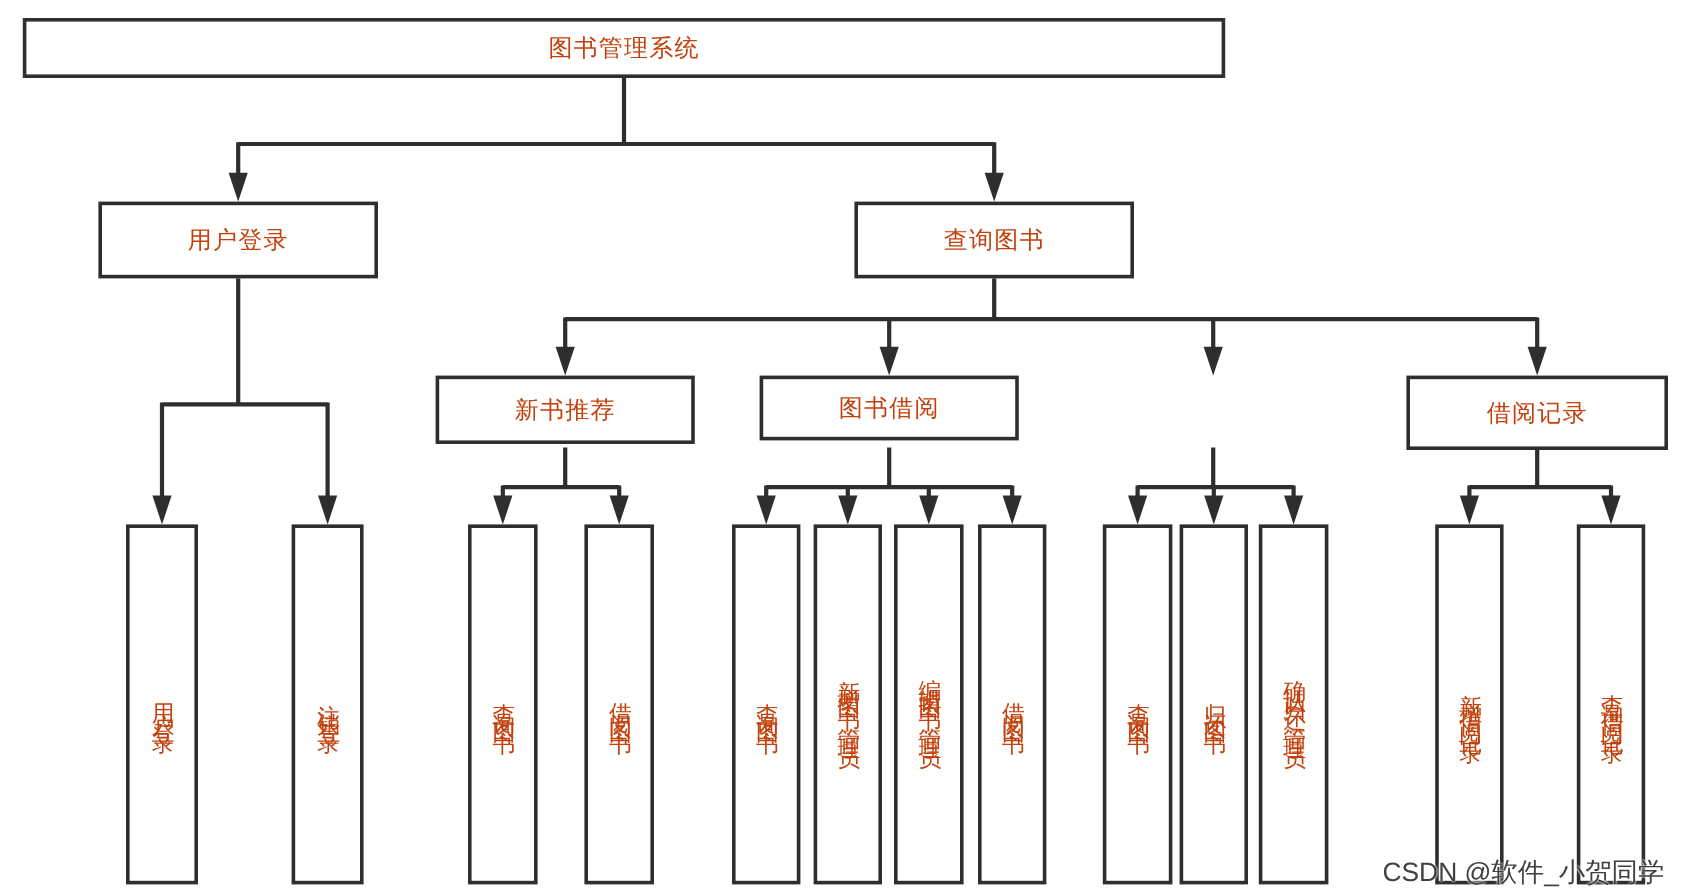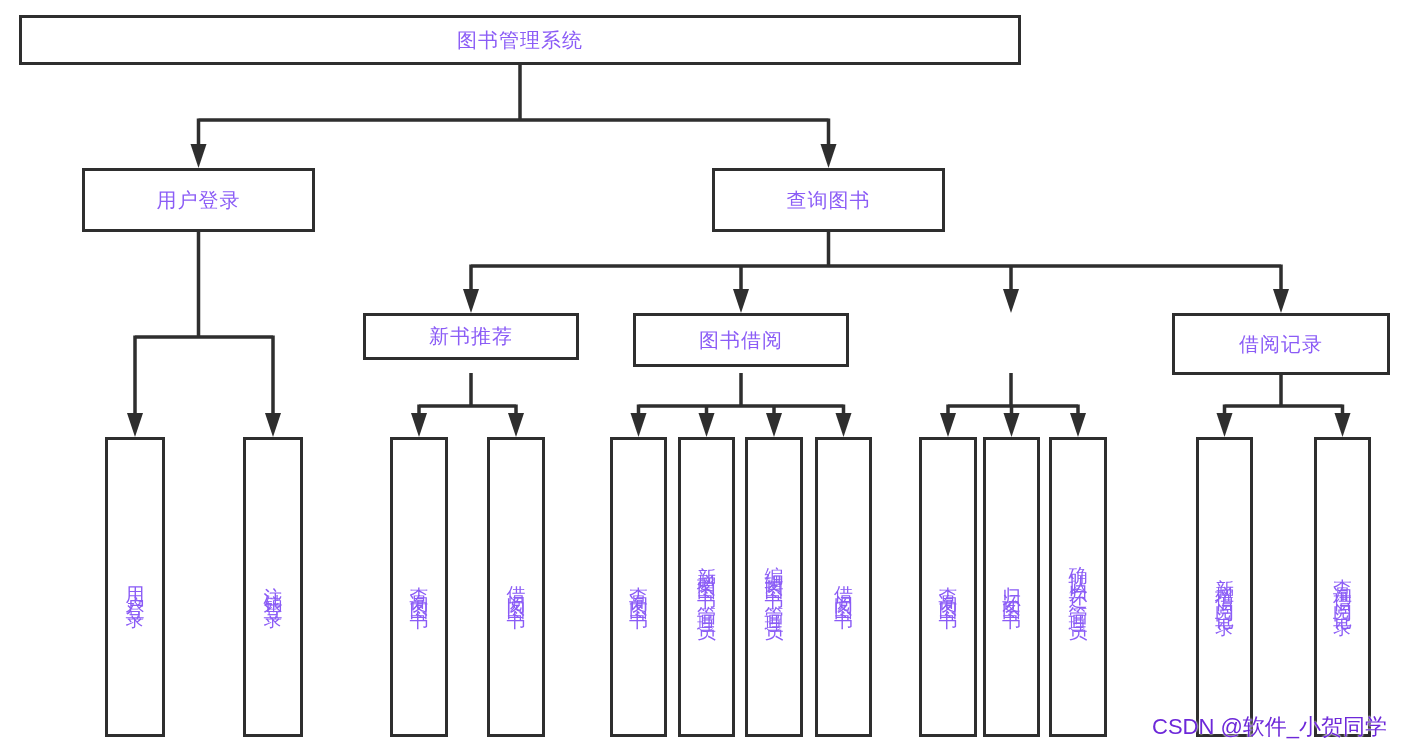--- a/index.html
+++ b/index.html
@@ -17,40 +17,40 @@
     width: 1405px; height: 747px;
   }
   .node {
     position: absolute;
     box-sizing: border-box;
     border: 3px solid #2e2e2e;
     background: #ffffff;
     display: flex;
     align-items: center;
     justify-content: center;
-    color: #8b5cf6;
+    color: #c2410c;
   }
   .node.h span {
     font-size: 20px;
     letter-spacing: 1px;
     white-space: nowrap;
   }
   .node.v span {
     writing-mode: vertical-rl;
     text-orientation: mixed;
     font-size: 19px;
     line-height: 1.05;
     letter-spacing: 8px;
   }
   .watermark {
     position: absolute;
     left: 1152px;
     top: 712px;
     font-size: 22px;
-    color: #6d28d9;
+    color: #404040;
     white-space: nowrap;
     text-shadow: 0 0 2px #ffffff, 0 0 2px #ffffff;
   }
 </style>
 </head>
 <body>
 
 <div class="stage">
 
   <svg class="wires" viewBox="0 0 1405 747" xmlns="http://www.w3.org/2000/svg">
@@ -90,21 +90,21 @@
     <span>图书管理系统</span>
   </div>
 
   <div class="node h" style="left:82px;top:168px;width:233px;height:64px">
     <span>用户登录</span>
   </div>
   <div class="node h" style="left:712px;top:168px;width:233px;height:64px">
     <span>查询图书</span>
   </div>
 
-  <div class="node h" style="left:363px;top:313px;width:216px;height:47px">
+  <div class="node h" style="left:363px;top:313px;width:216px;height:57px">
     <span>新书推荐</span>
   </div>
   <div class="node h" style="left:633px;top:313px;width:216px;height:54px">
     <span>图书借阅</span>
   </div>
   <div class="node h" style="left:1172px;top:313px;width:218px;height:62px">
     <span>借阅记录</span>
   </div>
 
   <div class="node v" style="left:105px;top:437px;width:60px;height:300px">

